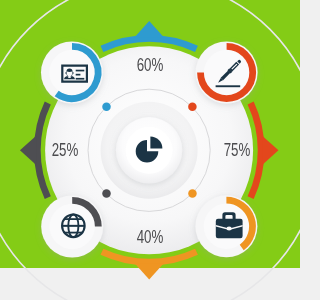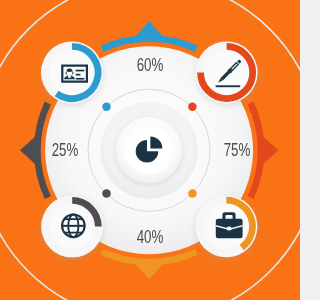--- a/index.html
+++ b/index.html
@@ -1,17 +1,17 @@
 <!DOCTYPE html>
 <html><head>
 <meta charset="utf-8">
 <style>
   html,body{margin:0;padding:0;width:300px;height:300px;overflow:hidden;background:#f0f0f0;
     font-family:"Liberation Sans",sans-serif;}
-  #stage{position:relative;width:300px;height:300px;background:#f97316;}
+  #stage{position:relative;width:300px;height:268px;background:#84cc16;}
   svg.layer{position:absolute;left:0;top:0;}
   .pct{position:absolute;font-size:18px;line-height:18px;color:#4b4b4e;text-align:center;
        transform:scaleX(0.74);letter-spacing:0px;white-space:nowrap;}
 </style>
 </head>
 <body>
 
 <div id="stage">
 
 <svg class="layer" width="300" height="300" viewBox="0 0 300 300">

